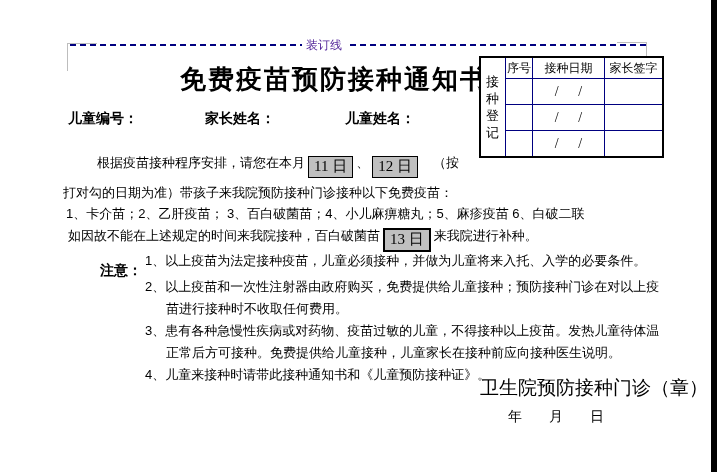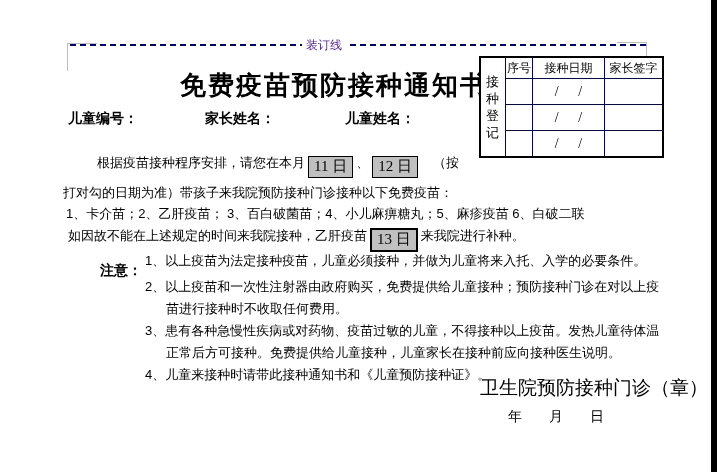--- a/index.html
+++ b/index.html
@@ -24,21 +24,21 @@
     position:absolute; left:70px; top:44px; width:576px; height:0;
     border-top:2px dashed #000080;
   }
   .binding-label {
     position:absolute; left:302px; top:37px;
     background:#fff; padding:0 4px;
     font-size:12px; color:#4c1d95;
   }
 
   .title {
-    left:180px; top:68px;
+    left:180px; top:62px;
     font-size:26px; font-weight:bold; letter-spacing:2px;
   }
 
   .toplabel { top:110px; font-size:14px; font-weight:bold; }
 
   
   .reg-table {
     position:absolute; left:479px; top:56px;
     display:flex; border:2px solid #000; background:#fff;
   }
@@ -129,21 +129,21 @@
 </div>
 
 <div class="abs bodyline" style="left:97px; top:154px;">
   <span>根据疫苗接种程序安排，请您在本月</span><span class="fbox">11 日</span><span>、</span><span class="fbox">12 日</span><span style="margin-left:12px;">（按</span>
 </div>
 <div class="abs bodyline" style="left:63px; top:184px;">打对勾的日期为准）带孩子来我院预防接种门诊接种以下免费疫苗：</div>
 
 <div class="abs bodyline bold" style="left:66px; top:205px;">1、卡介苗；2、乙肝疫苗； 3、百白破菌苗；4、小儿麻痹糖丸；5、麻疹疫苗 6、白破二联</div>
 
 <div class="abs bodyline" style="left:68px; top:227px;">
-  <span>如因故不能在上述规定的时间来我院接种，乙肝疫苗</span><span class="fbox thick">13 日</span><span>来我院进行补种。</span>
+  <span>如因故不能在上述规定的时间来我院接种，百白破菌苗</span><span class="fbox thick">13 日</span><span>来我院进行补种。</span>
 </div>
 
 <div class="abs notes-label" style="left:100px; top:262px;">注意：</div>
 <div class="abs bodyline" style="left:145px; top:252px;">1、以上疫苗为法定接种疫苗，儿童必须接种，并做为儿童将来入托、入学的必要条件。</div>
 <div class="abs bodyline" style="left:145px; top:278px;">2、以上疫苗和一次性注射器由政府购买，免费提供给儿童接种；预防接种门诊在对以上疫</div>
 <div class="abs bodyline" style="left:166px; top:300px;">苗进行接种时不收取任何费用。</div>
 <div class="abs bodyline" style="left:145px; top:322px;">3、患有各种急慢性疾病或对药物、疫苗过敏的儿童，不得接种以上疫苗。发热儿童待体温</div>
 <div class="abs bodyline" style="left:166px; top:344px;">正常后方可接种。免费提供给儿童接种，儿童家长在接种前应向接种医生说明。</div>
 <div class="abs bodyline" style="left:145px; top:366px;">4、儿童来接种时请带此接种通知书和《儿童预防接种证》。</div>
 

